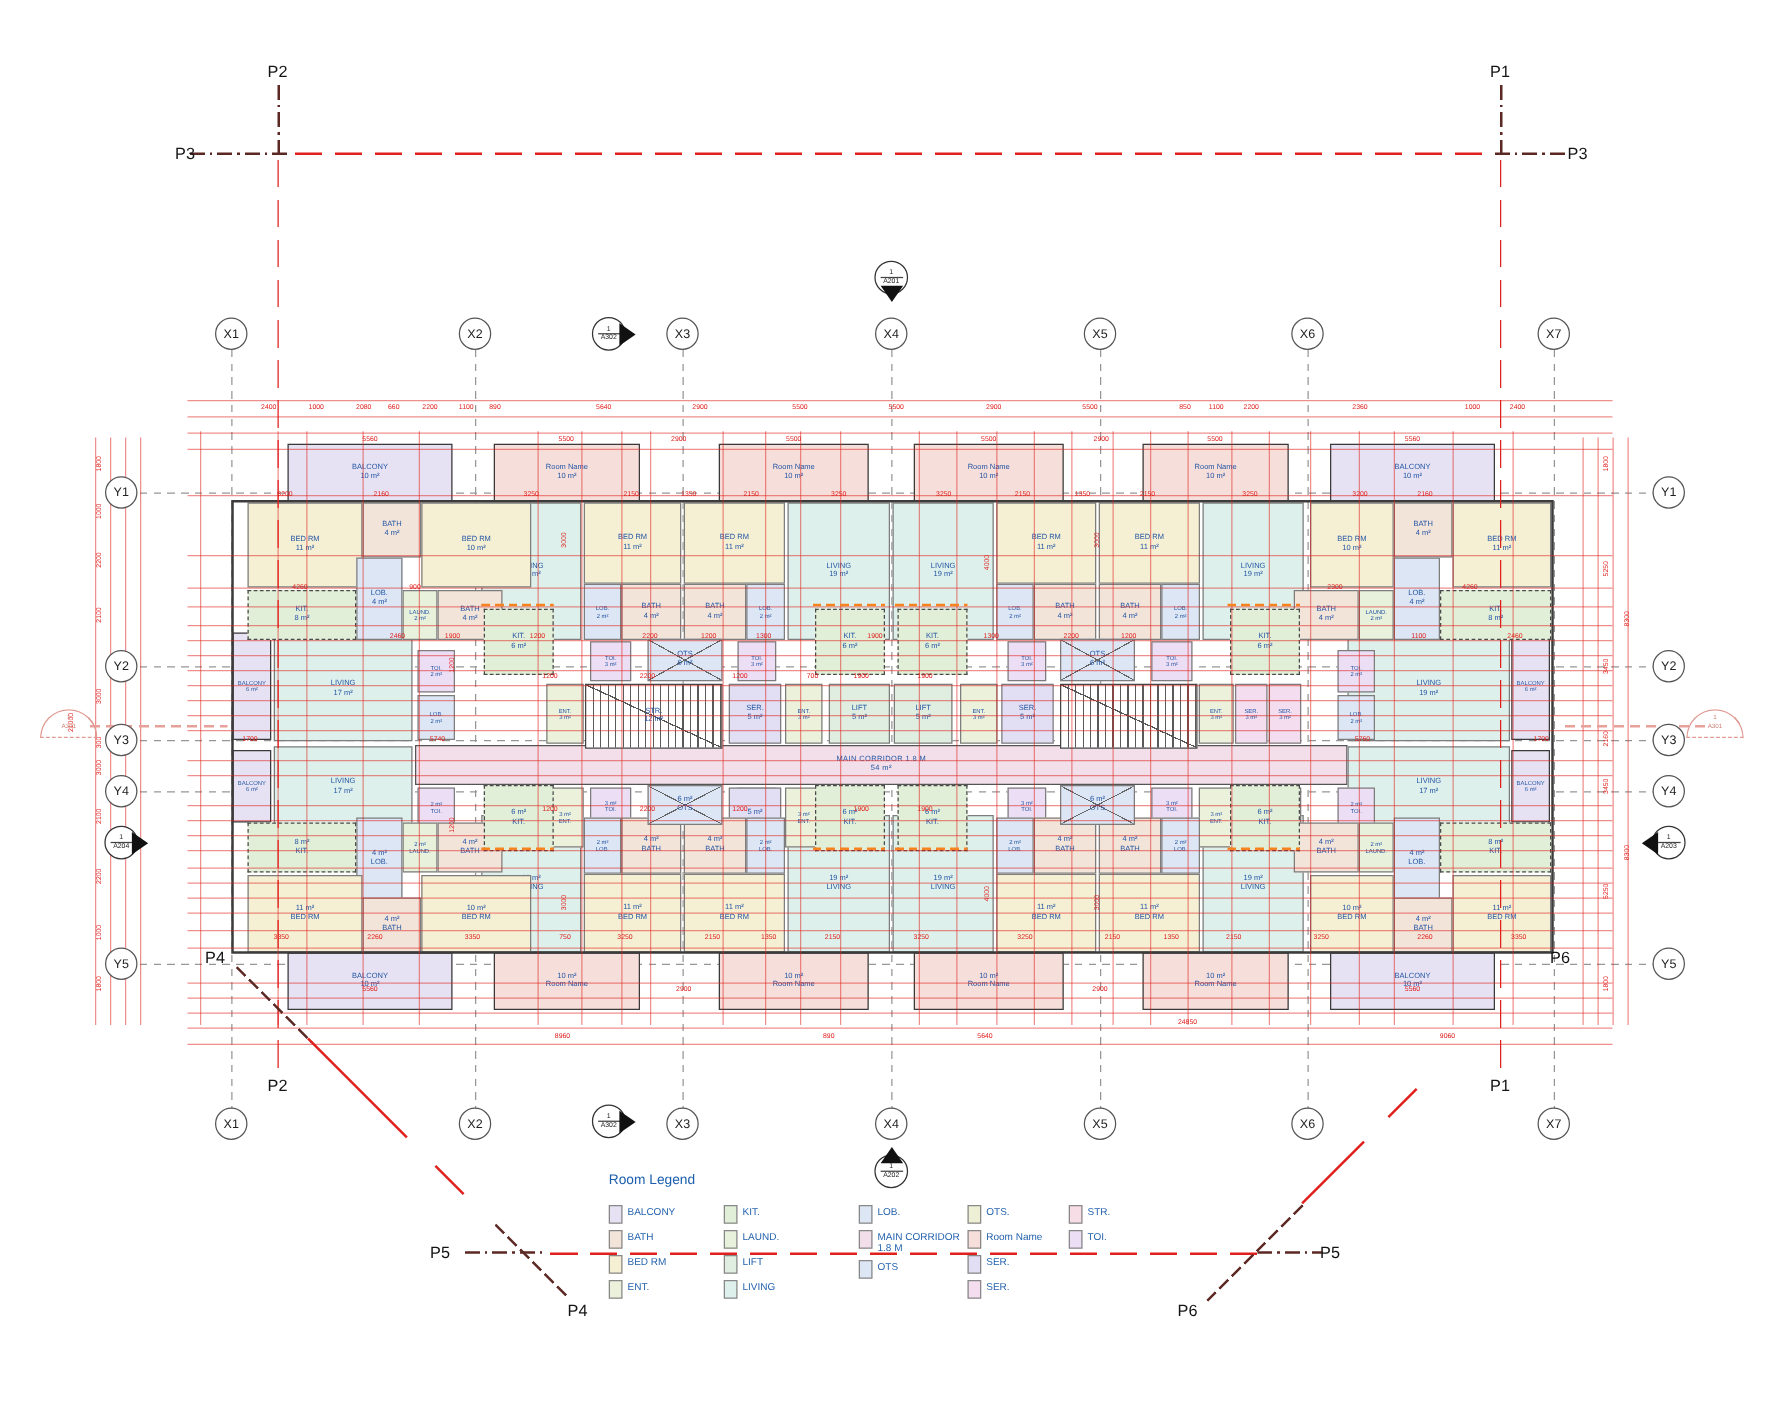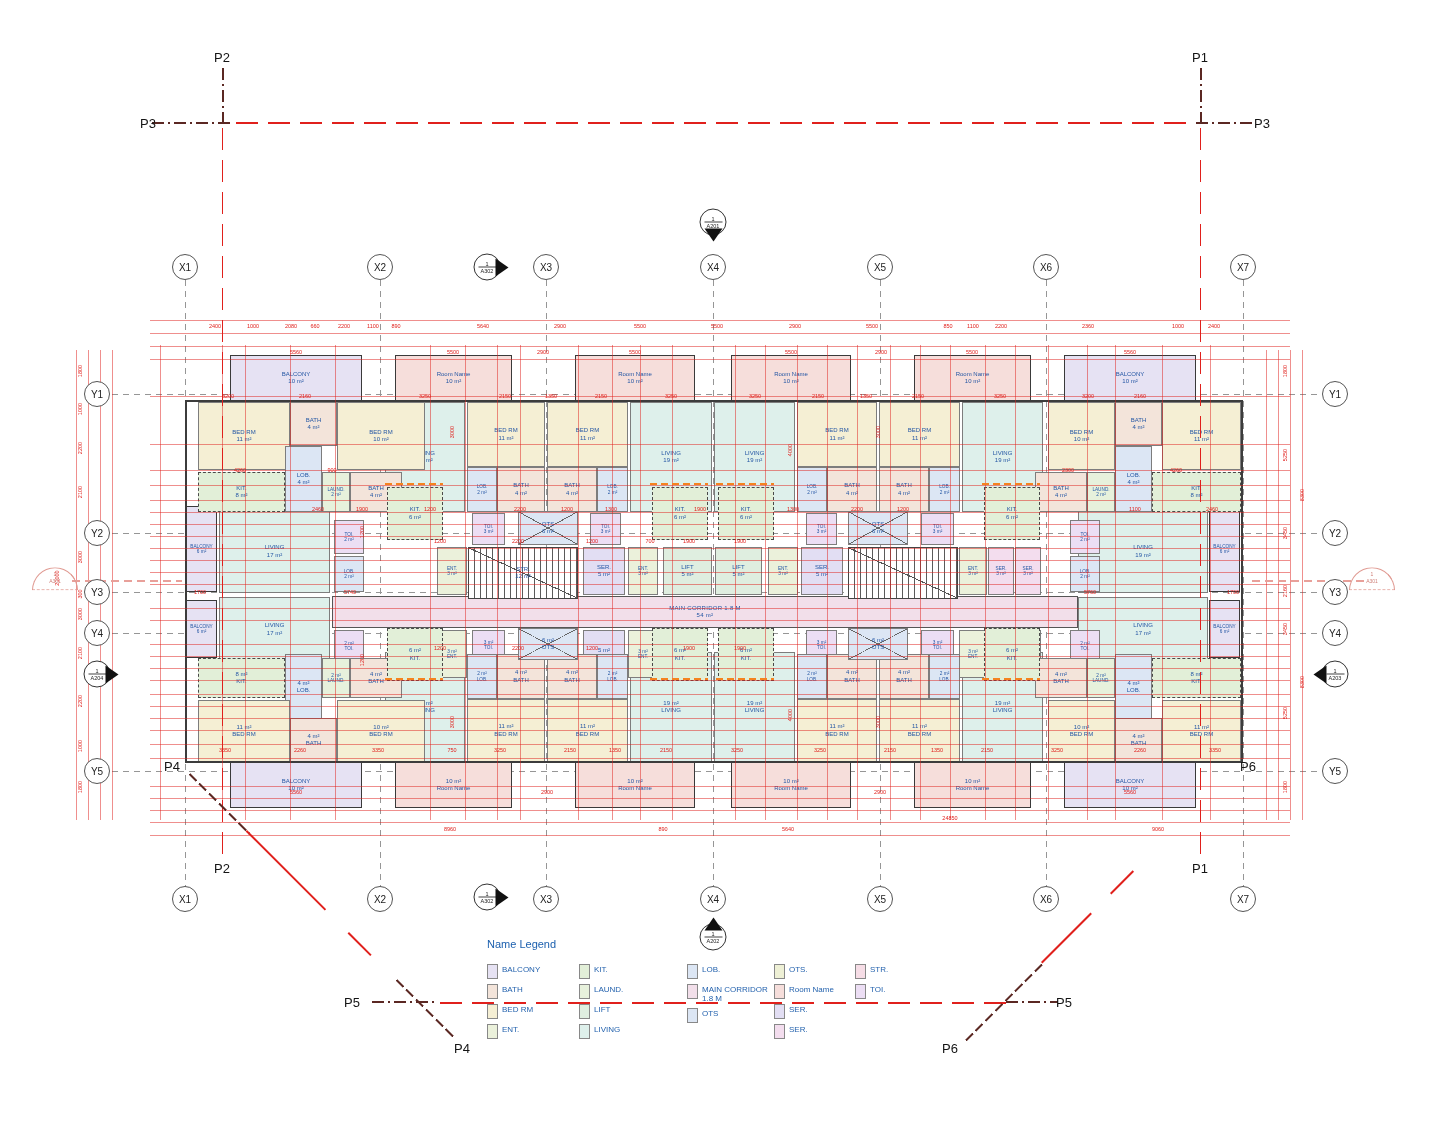--- a/index.html
+++ b/index.html
@@ -863,21 +863,21 @@
       <div class="plabel" style="left: 222px; top: 868px;">P2</div>
       <div class="plabel" style="left: 1200px; top: 868px;">P1</div>
       <div class="plabel" style="left: 172px; top: 766px;">P4</div>
       <div class="plabel" style="left: 1248px; top: 766px;">P6</div>
       <div class="plabel" style="left: 352px; top: 1002px;">P5</div>
       <div class="plabel" style="left: 462px; top: 1048px;">P4</div>
       <div class="plabel" style="left: 1064px; top: 1002px;">P5</div>
       <div class="plabel" style="left: 950px; top: 1048px;">P6</div>
     </div>
   <div id="legend">
-    <div class="ltitle">Name Legend</div>
+    <div class="ltitle">Room Legend</div>
   <div class="lcol" style="left: 0px;">
         <div class="litem">
           <div class="lsw" style="background-color: rgb(230, 226, 243);"></div>
           <div class="llab">BALCONY</div>
         </div>
         <div class="litem">
           <div class="lsw" style="background-color: rgb(243, 228, 218);"></div>
           <div class="llab">BATH</div>
         </div>
         <div class="litem">

